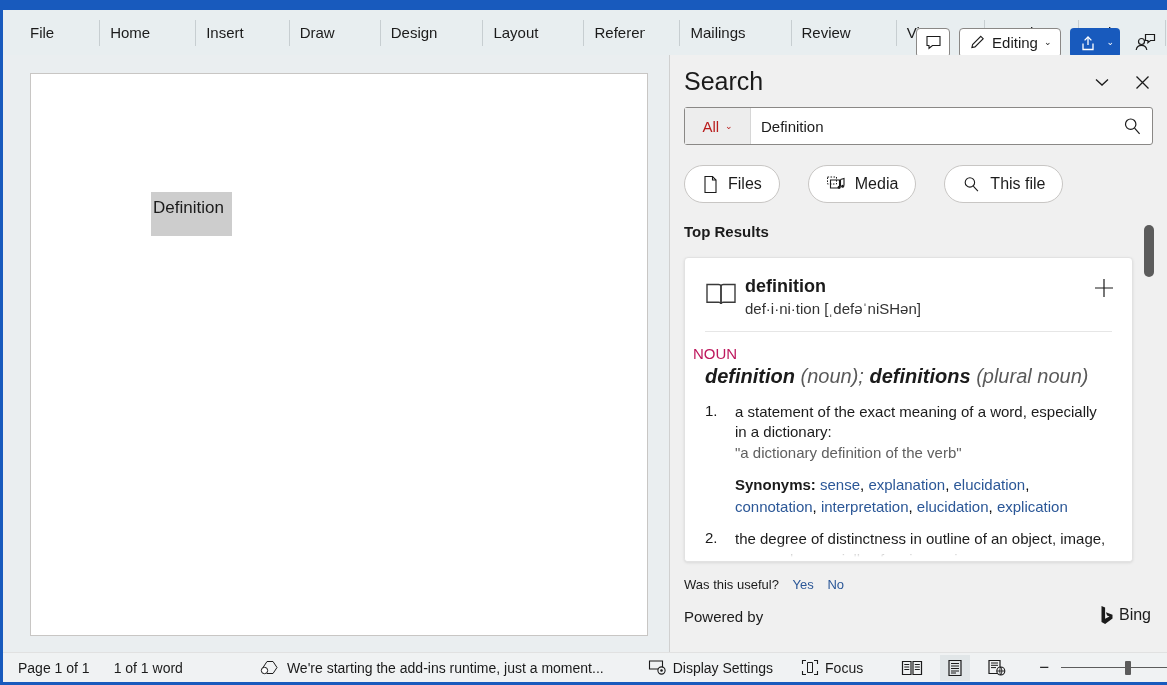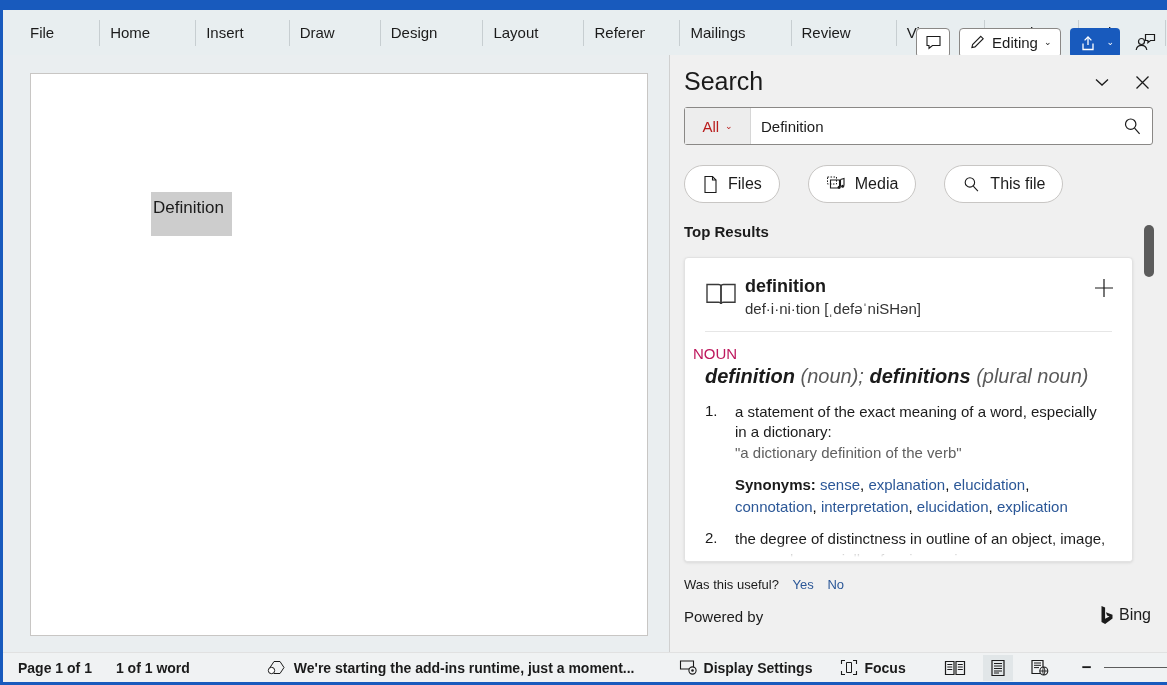--- a/index.html
+++ b/index.html
@@ -221,21 +221,21 @@
     position: absolute; right: 13px; top: 170px;
     width: 10px; height: 52px; border-radius: 5px; background: #5c5c5c;
     cursor: pointer;
   }
 
   
   .statusbar {
     position: absolute; left: 0; bottom: 0; width: 1164px; height: 30px;
     background: #f0f2f3; border-top: 1px solid #e1e1e1;
     display: flex; align-items: center;
-    font-size: 14px; color: #1b1b1b; font-weight: bold;
+    font-size: 14px; color: #1b1b1b;
   }
   .sb { display: flex; align-items: center; gap: 6px; height: 26px; padding: 0 7px; cursor: pointer; white-space: nowrap; }
   .sb.static { cursor: default; align-items: center; }
   .sb.active { background: #e1e6e8; }
   .zoomrow { display: flex; align-items: center; gap: 9px; margin-left: 6px; }
   .zoom-minus, .zoom-plus { font-size: 17px; color: #1b1b1b; cursor: pointer; width: 16px; text-align: center; }
   .zoom-track { position: relative; width: 118px; height: 14px; cursor: pointer; }
   .zoom-track::before {
     content: ""; position: absolute; left: 0; right: 0; top: 6px; height: 1px; background: #5c5c5c;
   }

